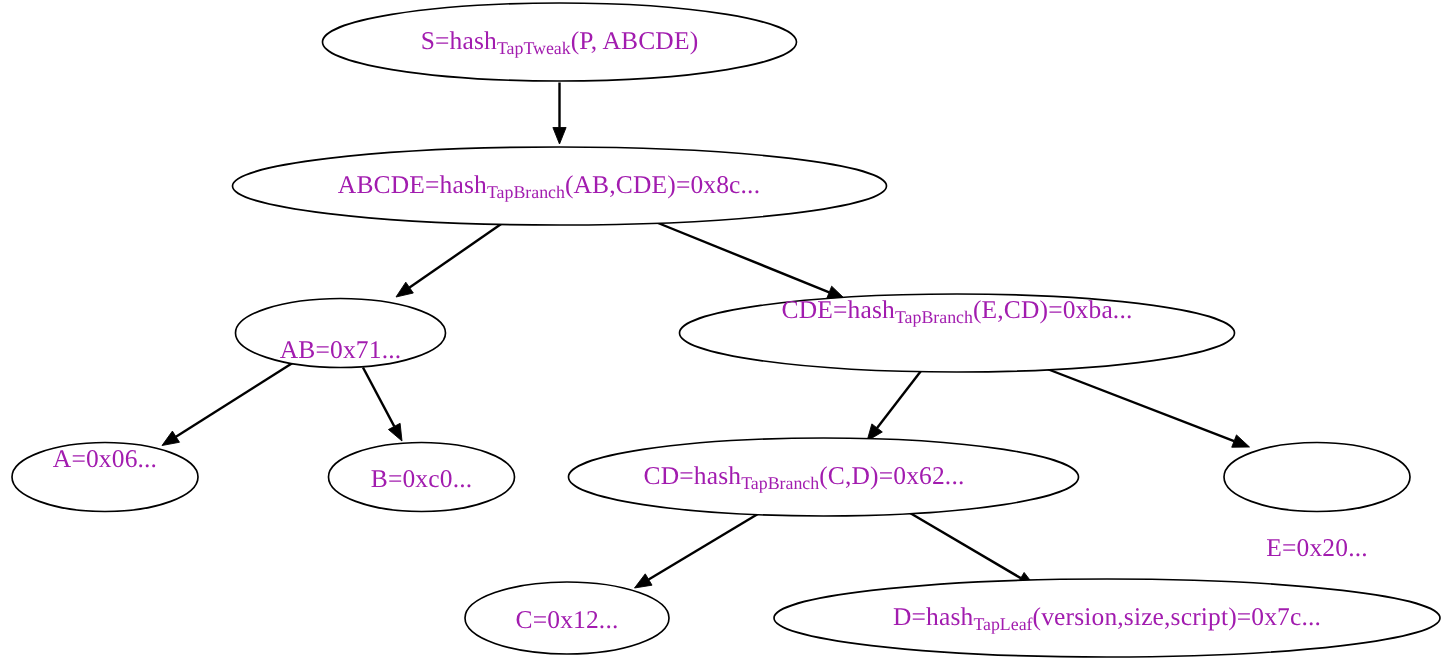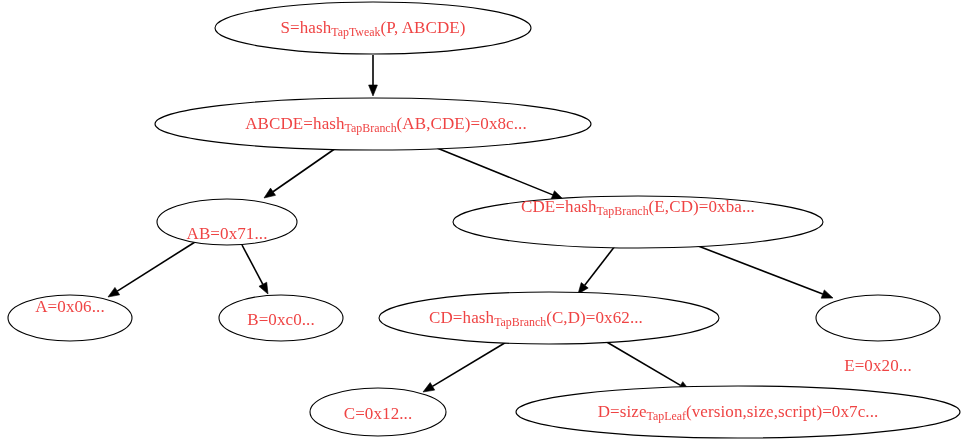--- a/index.html
+++ b/index.html
@@ -35,21 +35,21 @@
   }
   .edge-head {
     fill: #000000;
     stroke: #000000;
     stroke-width: 0.6;
   }
   .node-label {
     position: absolute;
     transform: translate(-50%, -50%);
     white-space: nowrap;
-    color: #ef4444;
+    color: #a21caf;
     font-family: "Liberation Serif", "DejaVu Serif", serif;
     font-size: 17px;
     line-height: 1;
     letter-spacing: 0.1px;
   }
   .node-label sub {
     font-size: 0.70em;
     vertical-align: -0.30em;
     letter-spacing: 0;
   }
@@ -103,24 +103,24 @@
       <ellipse class="node-ellipse" cx="70" cy="318" rx="62" ry="23"></ellipse>
       <ellipse class="node-ellipse" cx="281" cy="318" rx="62" ry="23"></ellipse>
       <ellipse class="node-ellipse" cx="549" cy="318" rx="170" ry="26"></ellipse>
       <ellipse class="node-ellipse" cx="878" cy="318" rx="62" ry="23"></ellipse>
       <ellipse class="node-ellipse" cx="378" cy="412" rx="68" ry="24"></ellipse>
       <ellipse class="node-ellipse" cx="738" cy="412" rx="222" ry="26"></ellipse>
     </svg>
 
   <div id="labels-layer">
       <div class="node-label" style="left: 373px; top: 29px;"><span>S=hash</span><sub>TapTweak</sub><span>(P, ABCDE)</span></div>
-      <div class="node-label" style="left: 386px; top: 125px;"><span>ABCDE=hash</span><sub>TapBranch</sub><span>(AB,CDE)=0x8c...</span></div>
+      <div class="node-label" style="left: 366px; top: 125px;"><span>ABCDE=hash</span><sub>TapBranch</sub><span>(AB,CDE)=0x8c...</span></div>
       <div class="node-label" style="left: 227px; top: 233px; text-align: right;"><span>AB=0x71...</span></div>
       <div class="node-label" style="left: 638px; top: 208px;"><span>CDE=hash</span><sub>TapBranch</sub><span>(E,CD)=0xba...</span></div>
       <div class="node-label" style="left: 70px; top: 306px;"><span>A=0x06...</span></div>
       <div class="node-label" style="left: 281px; top: 319px;"><span>B=0xc0...</span></div>
       <div class="node-label" style="left: 536px; top: 319px;"><span>CD=hash</span><sub>TapBranch</sub><span>(C,D)=0x62...</span></div>
       <div class="node-label" style="left: 878px; top: 319px; margin-top: 46px;"><span>E=0x20...</span></div>
       <div class="node-label" style="left: 378px; top: 413px;"><span>C=0x12...</span></div>
-      <div class="node-label" style="left: 738px; top: 413px;"><span>D=size</span><sub>TapLeaf</sub><span>(version,size,script)=0x7c...</span></div>
+      <div class="node-label" style="left: 738px; top: 413px;"><span>D=hash</span><sub>TapLeaf</sub><span>(version,size,script)=0x7c...</span></div>
     </div>
 
 </div>
 
 </body></html>

